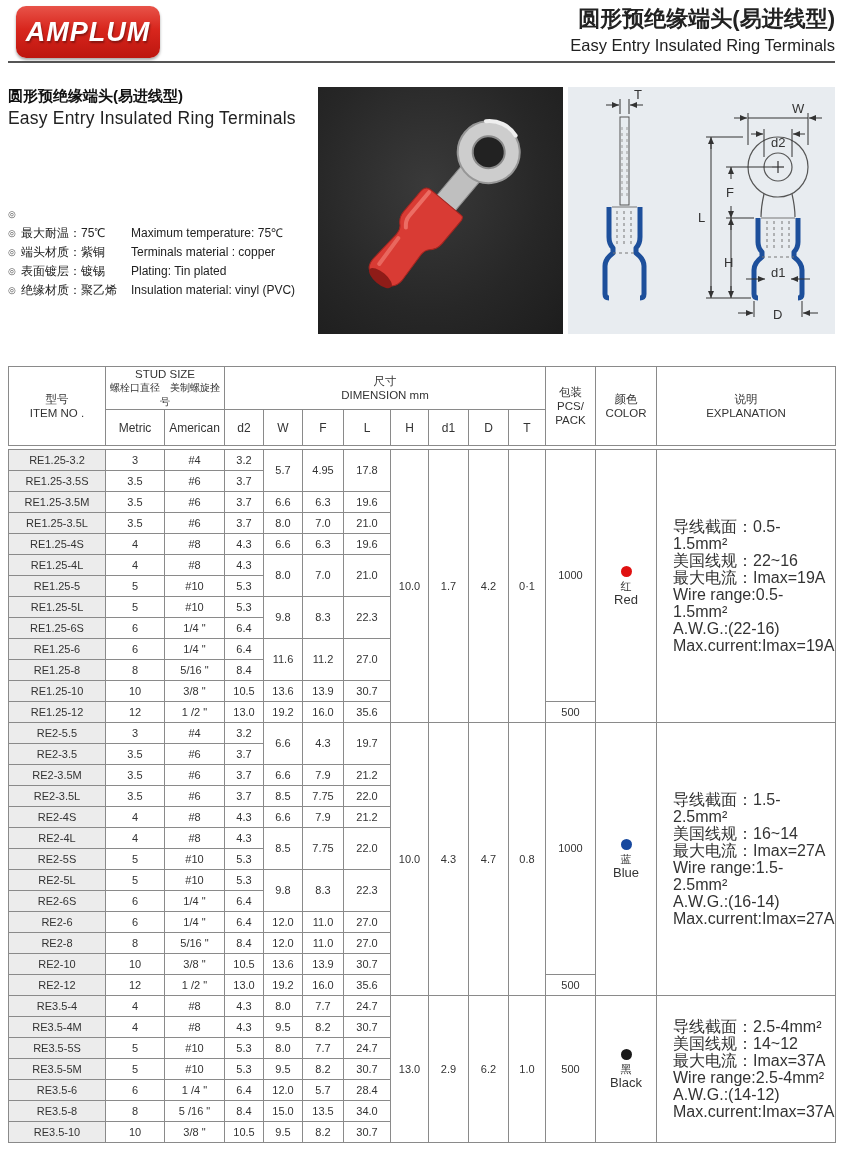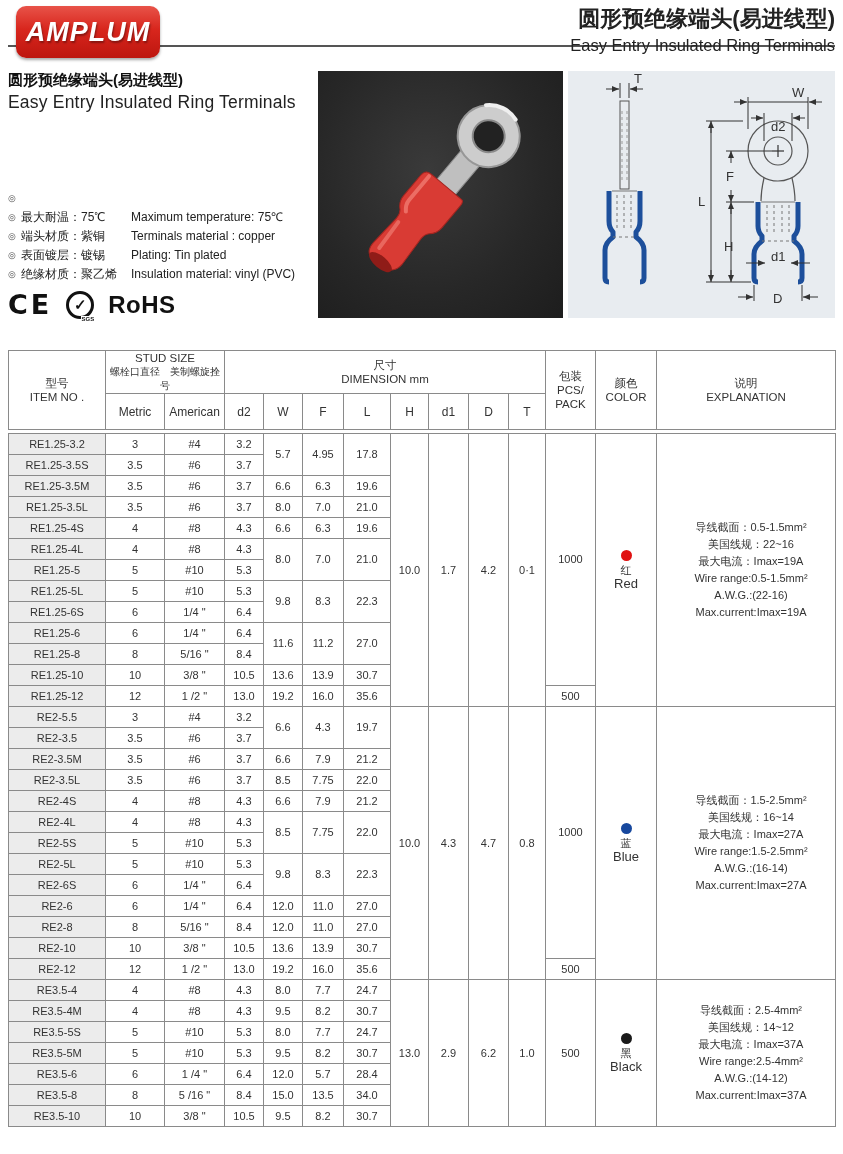--- a/index.html
+++ b/index.html
@@ -5,21 +5,21 @@
   * { margin:0; padding:0; box-sizing:border-box; }
   html,body { background:#fff; }
   body {
     width:843px; height:1154px; margin:0 auto;
     font-family:"Liberation Sans", sans-serif;
     color:#333; position:relative; overflow:hidden;
   }
   .page { padding:0 8px; }
 
   
-  .top-header { position:relative; height:47px; border-bottom:2px solid #555; }
+  .top-header { position:relative; height:63px; border-bottom:2px solid #555; }
   .logo {
     position:absolute; left:8px; top:6px; width:144px; height:52px;
     background:linear-gradient(180deg,#e85349 0%, #d8261d 45%, #bd160f 100%);
     border-radius:10px; box-shadow:0 2px 3px rgba(0,0,0,.35);
     display:flex; align-items:center; justify-content:center;
   }
   .logo span {
     color:#fff; font-weight:bold; font-style:italic; font-size:27px;
     letter-spacing:1px; text-shadow:1px 2px 2px rgba(0,0,0,.35);
   }
@@ -54,21 +54,21 @@
   th, td { border:1px solid #8a8a8a; text-align:center; vertical-align:middle;
     font-size:11px; color:#333; padding:0 2px; overflow:hidden; }
   .head-table { border:1.5px solid #777; }
   .head-table th { font-weight:normal; font-size:11.5px; line-height:14px; }
   .head-table .hrow1 th { height:34px; }
   .head-table .hrow2 th { height:36px; font-size:12px; }
   .head-sub-small { font-size:10px; }
   .body-table { border:1.5px solid #777; margin-top:3px; }
   .body-table td { height:21px; line-height:13px; }
   .body-table td.item { background:#ececec; font-size:11px; }
-  .body-table td.expl { text-align:center; padding:4px 6px 4px 16px; font-size:11px; line-height:17px; vertical-align:middle; }
+  .body-table td.expl { text-align:left; padding:4px 6px 4px 16px; font-size:16px; line-height:17px; vertical-align:middle; }
   .dot { display:block; width:11px; height:11px; border-radius:50%; margin:0 auto 3px auto; }
   .color-cell .cn { display:block; font-size:11px; line-height:13px; }
   .color-cell .en { display:block; font-size:13px; line-height:13px; }
 
   
   .dim-label { font-size:13px; fill:#333; font-family:"Liberation Sans",sans-serif; }
 </style>
 </head>
 <body>
 
@@ -107,25 +107,20 @@
             <span class="spec-bullet">◎</span>
             <span class="spec-cn">表面镀层：镀锡</span>
             <span class="spec-en">Plating: Tin plated</span>
           </div>
           <div class="spec-row">
             <span class="spec-bullet">◎</span>
             <span class="spec-cn">绝缘材质：聚乙烯</span>
             <span class="spec-en">Insulation material: vinyl (PVC)</span>
           </div>
         </div>
-      <div class="certs">
-        <span class="ce-mark">CE</span>
-        <span class="sgs-mark">✓<span class="sgs-sub">SGS</span></span>
-        <span class="rohs-mark">RoHS</span>
-      </div>
     </div>
 
     <div class="photo-panel">
       <svg width="245" height="247" viewBox="0 0 245 247">
         <g transform="translate(118,128) rotate(40)">
 
           <rect x="-12" y="-60" width="24" height="50" fill="#bfbfbf" stroke="#8f8f8f" stroke-width="1"></rect>
 
           <circle cx="0" cy="-82" r="31" fill="#cdcdcd" stroke="#979797" stroke-width="2"></circle>
           <circle cx="0" cy="-82" r="16" fill="#222222" stroke="#8a8a8a" stroke-width="2"></circle>

